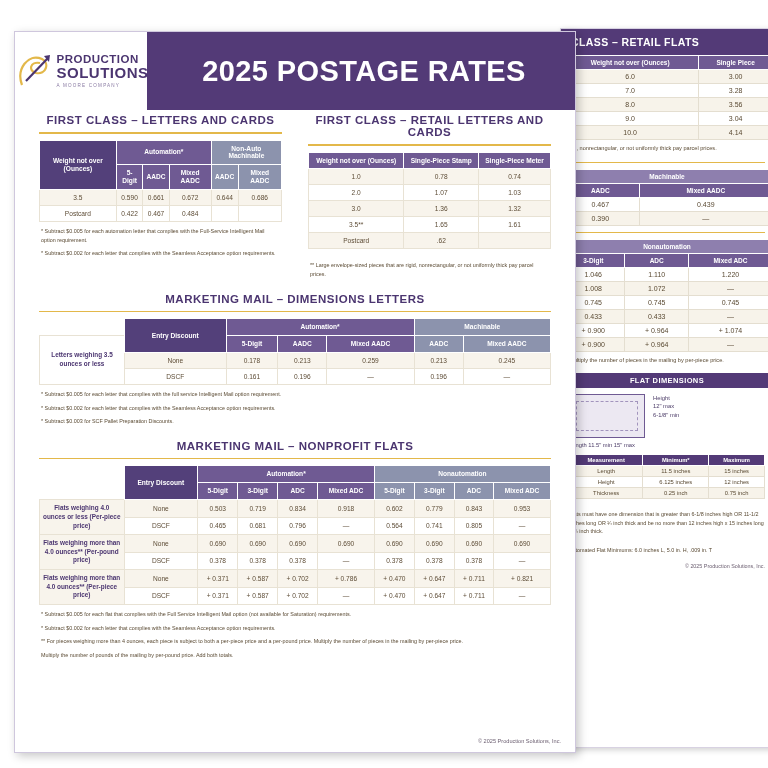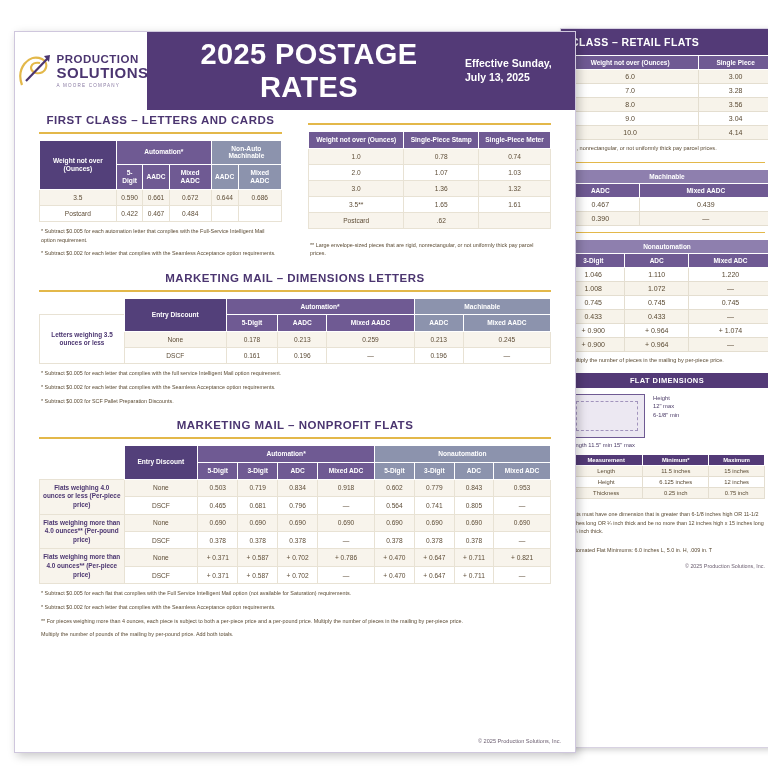--- a/index.html
+++ b/index.html
@@ -84,21 +84,21 @@
     width:96px;
   }
   .special-note{
     text-align:center;font-size:10.5px;color:#4b3570;padding:13px 0 9px 0;
   }
   .sec-title{
     text-align:center;color:#4b3570;font-weight:bold;font-size:11.5px;
     letter-spacing:.5px;margin:4px 0 6px 0;
   }
   .gold-rule{height:1.5px;background:#e3b84a;margin:0 26px 8px 26px;}
-  .two-col{display:flex;gap:26px;padding:0 24px;align-items:flex-end;}
+  .two-col{display:flex;gap:26px;padding:0 24px;}
   .col{flex:1;}
   table.rate{width:100%;border-collapse:collapse;font-size:6.6px;}
   table.rate th{
     background:#6f5a93;color:#fff;font-weight:bold;padding:4px 3px;
     border:1px solid #fff;text-align:center;line-height:1.2;
   }
   table.rate th.dark{background:#53407a;}
   table.rate th.grey{background:#8c93ad;}
   table.rate td{
     border:1px solid #e8e2d4;padding:4px 3px;text-align:center;color:#5d4c36;
@@ -285,21 +285,20 @@
             </svg>
           </div>
           <div class="logo-text">
             <div class="logo-l1">PRODUCTION</div>
             <div class="logo-l2">SOLUTIONS</div>
             <div class="logo-l3">A MOORE COMPANY</div>
           </div>
         </div>
       </div>
       <div class="title-main">2025 POSTAGE RATES</div>
-      <div class="title-eff">Effective Sunday, July 13, 2025</div>
     </div>
 
 
     <div class="two-col">
       <div class="col">
         <div class="sec-title">FIRST CLASS – LETTERS AND CARDS</div>
         <div class="gold-rule" style="margin:0 0 6px 0"></div>
         <table class="rate">
           <tbody>
               <tr>
@@ -330,20 +329,21 @@
             <td></td>
             <td></td>
           </tr>
         </tbody>
           </table>
         <div class="foot-note">* Subtract $0.005 for each automation letter that complies with the Full-Service Intelligent Mail option requirement.</div>
         <div class="foot-note">* Subtract $0.002 for each letter that complies with the Seamless Acceptance option requirements.</div>
       </div>
 
       <div class="col">
+        <div class="sec-title">FIRST CLASS – RETAIL LETTERS AND CARDS</div>
         <div class="gold-rule" style="margin:0 0 6px 0"></div>
         <table class="rate">
           <tbody>
               <tr>
             <th>Weight not over (Ounces)</th>
             <th>Single-Piece Stamp</th>
             <th>Single-Piece Meter</th>
           </tr>
           <tr class="odd">
             <td>1.0</td>

